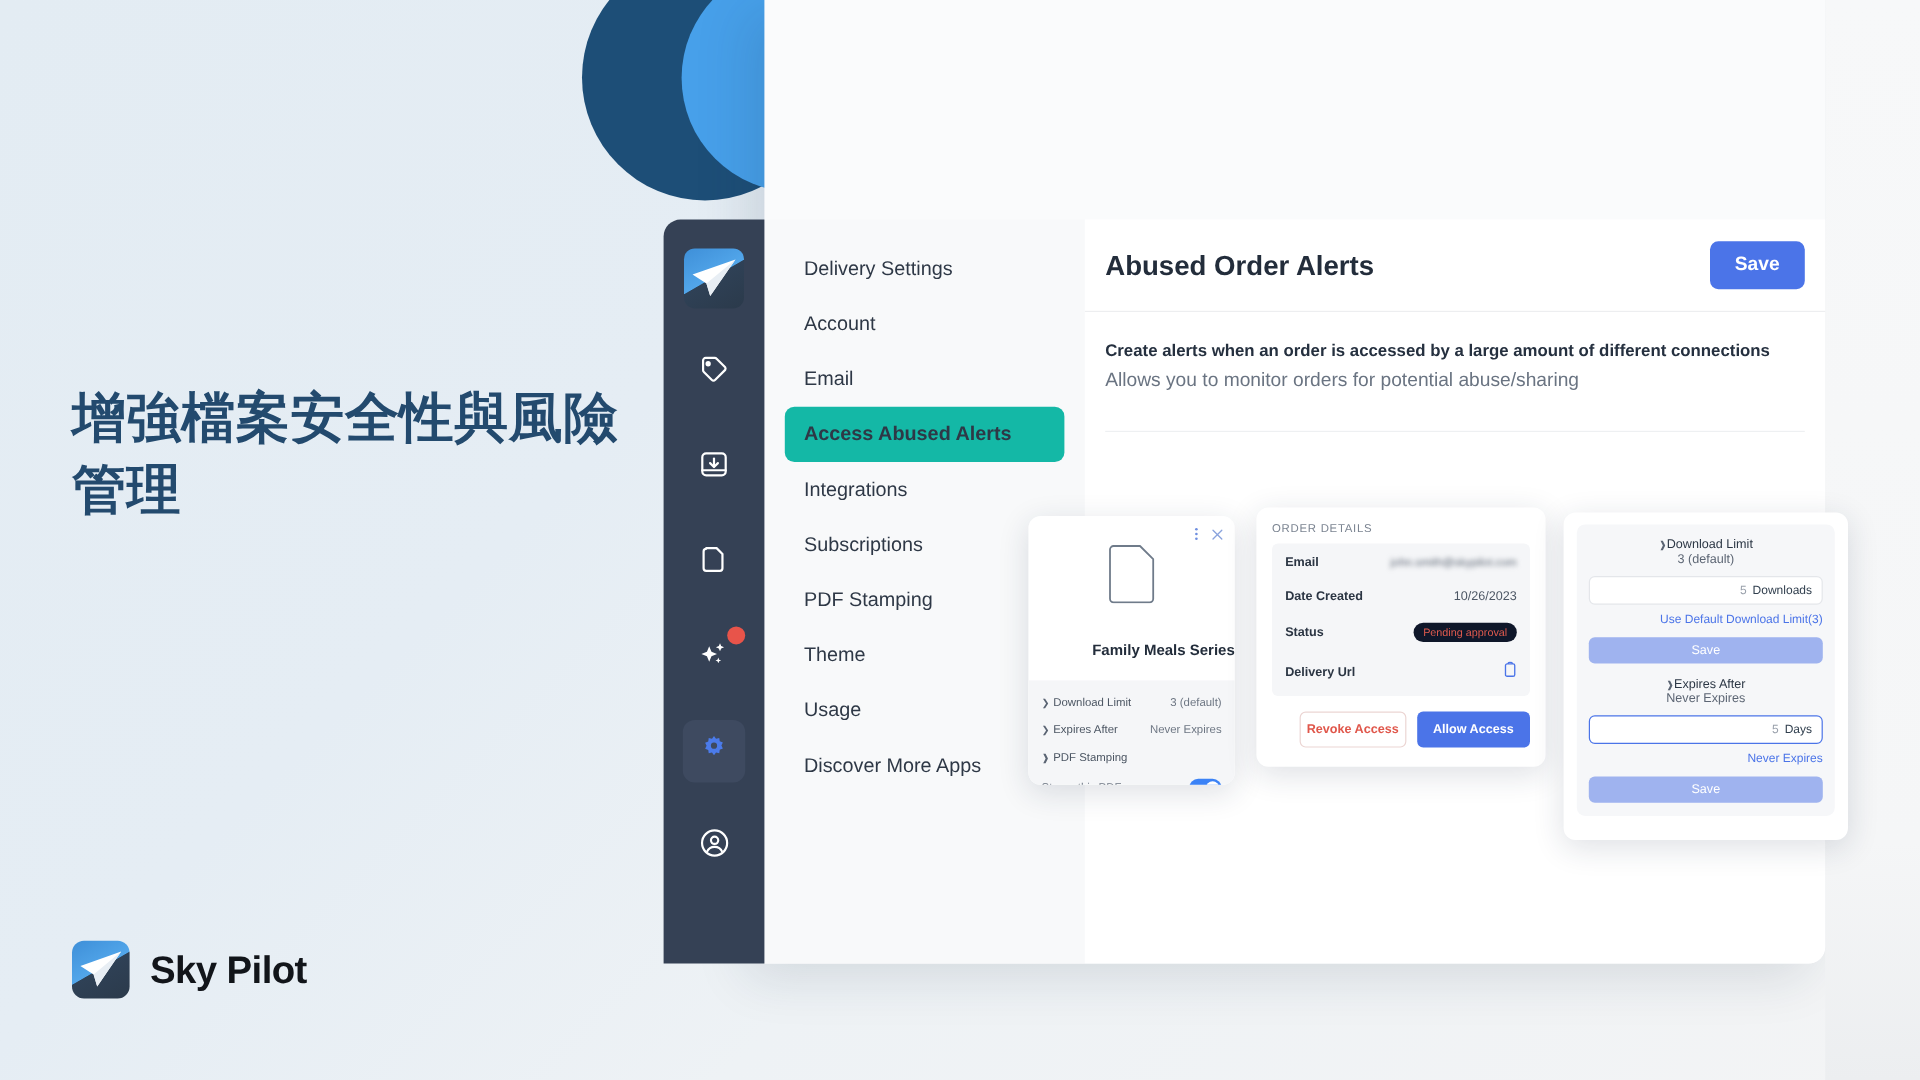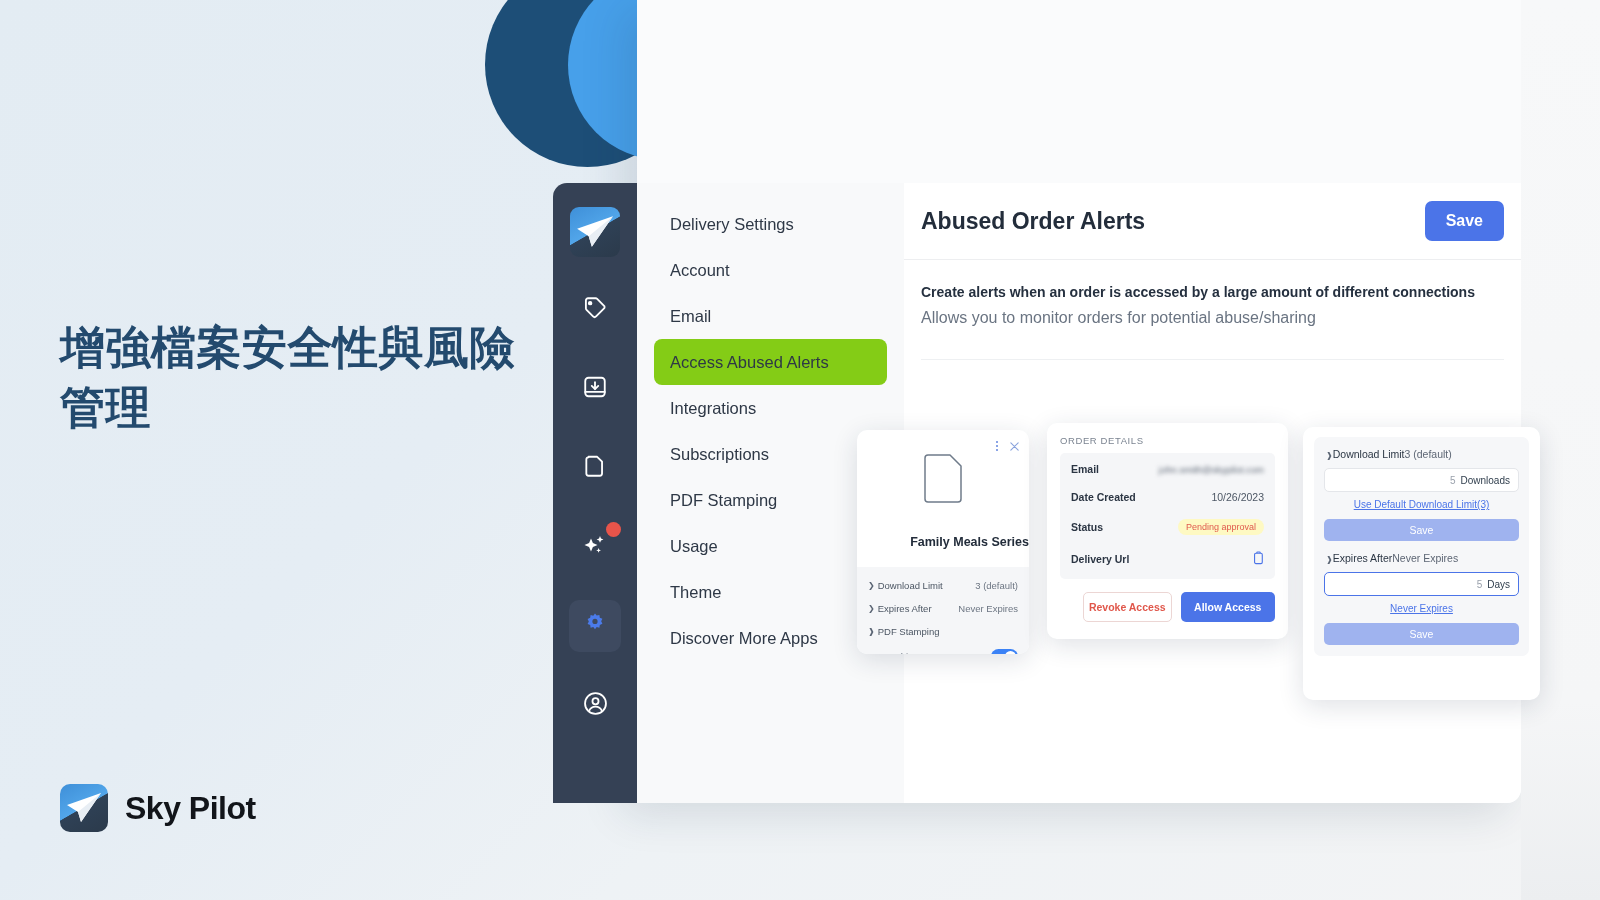--- a/index.html
+++ b/index.html
@@ -93,21 +93,21 @@
     width: 267px; height: 620px;
     background: #f8f9fa;
     padding-top: 18px;
     z-index: 4;
   }
   .nav-item {
     height: 46px; margin: 0 17px; padding: 0 16px;
     display: flex; align-items: center;
     font-size: 16.5px; color: #2e3846; border-radius: 8px;
   }
-  .nav-item.active { background: #84cc16; font-weight: 400; }
+  .nav-item.active { background: #14b8a6; font-weight: 700; }
 
   
   #content-panel {
     position: absolute; left: 904px; top: 183px;
     width: 617px; height: 620px;
     background: #ffffff;
     border-bottom-right-radius: 14px;
     z-index: 3;
   }
   #content-header {
@@ -183,54 +183,54 @@
   #order-table { background: #f5f6f8; border-radius: 5px; padding: 2px 11px 4px 11px; }
   .orow {
     display: flex; justify-content: space-between; align-items: center;
     padding: 8px 0; font-size: 10.5px; color: #2b3543; font-weight: 700;
   }
   .orow .oval { font-weight: 400; color: #4d5765; }
   #email-value-blur {
     filter: blur(2.3px); color: #5b6573; font-size: 9.5px; font-weight: 400;
   }
   #status-chip {
-    background: #fef9c3; color: #e05a4e; font-size: 9px; font-weight: 400;
+    background: #0f172a; color: #e05a4e; font-size: 9px; font-weight: 400;
     padding: 3px 8px; border-radius: 9px;
   }
   #order-actions { display: flex; gap: 9px; margin-top: 13px; }
   #revoke-button {
     flex: 1; border: 1px solid #ecd6d4; background: #fff; color: #e0574b;
     font-size: 10.5px; font-weight: 700; padding: 8px 0; border-radius: 5px;
     font-family: inherit; cursor: pointer; margin-left: 23px;
   }
   #allow-button {
     flex: 1; border: none; background: #4b74e8; color: #fff;
     font-size: 10.5px; font-weight: 700; padding: 9px 4px; border-radius: 5px;
     font-family: Liberation Sans, sans-serif; cursor: pointer;
   }
 
   
   #limits-card { left: 1303px; top: 427px; width: 237px; height: 273px; padding: 10px 11px; }
   #limits-inner { background: #f6f7f9; border-radius: 7px; padding: 9px 10px 11px 10px; }
   .lrow {
-    display: flex; justify-content: flex-start; align-items: center;
-    font-size: 10.5px; color: #2c3745; padding: 2px 2px 8px 2px;
+    display: flex; justify-content: center; align-items: center;
+    font-size: 10.5px; color: #2c3745; padding: 2px 2px 8px 2px; flex-direction: column;
   }
   .lrow .lval { color: #5d6674; }
   .l-input {
     width: 100%; background: #fff; border: 1px solid #e4e6ea; border-radius: 5px;
     height: 24px; display: flex; align-items: center; justify-content: flex-end;
     padding-right: 8px; gap: 5px; font-size: 10px;
   }
   .l-input.focused { border: 1.5px solid #4b74e8; }
   .l-input .num { color: #9aa1ac; }
   .l-input .unit { color: #32404f; }
   .l-link {
-    text-align: center; color: #4b74e8; font-size: 10px;
-    margin: 7px 0 9px 0; cursor: pointer; text-decoration: underline;
+    text-align: right; color: #4b74e8; font-size: 10px;
+    margin: 7px 0 9px 0; cursor: pointer;
   }
   .l-save {
     background: #9fb3ef; color: #fff; border: none; width: 100%;
     border-radius: 5px; height: 22px; font-size: 10.5px;
     font-family: inherit; cursor: pointer; display: block;
   }
   .l-divider { height: 9px; }
 </style>
 </head>
 <body>
@@ -341,24 +341,24 @@
   <div class="nav-item">
       <span>Integrations</span>
     </div>
   <div class="nav-item">
       <span>Subscriptions</span>
     </div>
   <div class="nav-item">
       <span>PDF Stamping</span>
     </div>
   <div class="nav-item">
+      <span>Theme</span>
+    </div>
+  <div class="nav-item">
       <span>Usage</span>
-    </div>
-  <div class="nav-item">
-      <span>Theme</span>
     </div>
   <div class="nav-item">
       <span>Discover More Apps</span>
     </div>
 </nav>
 
 <main id="content-panel">
   <div id="content-header">
     <h2 id="page-title">Abused Order Alerts</h2>
     <button id="save-button">Save</button>

